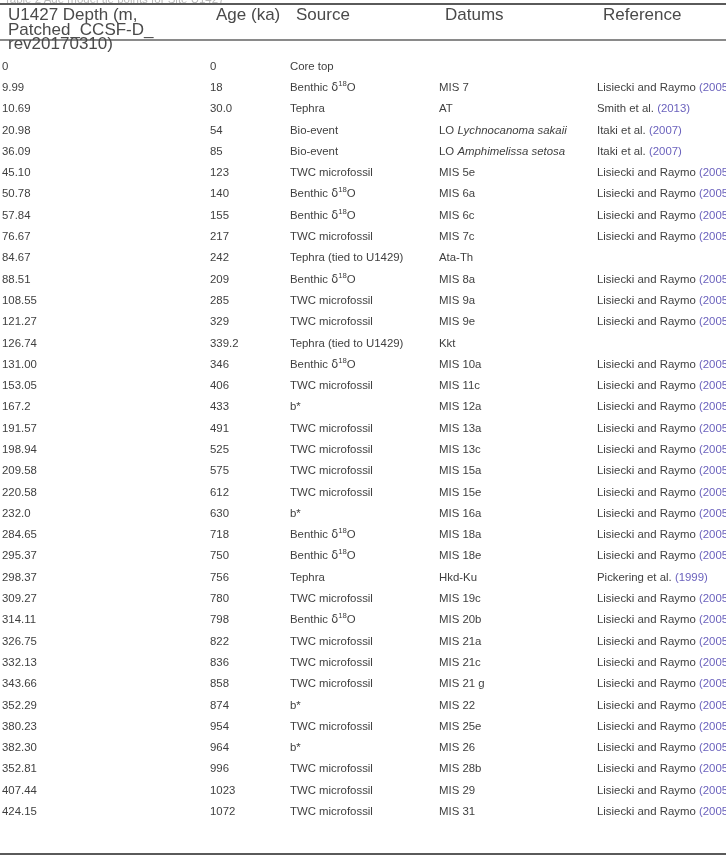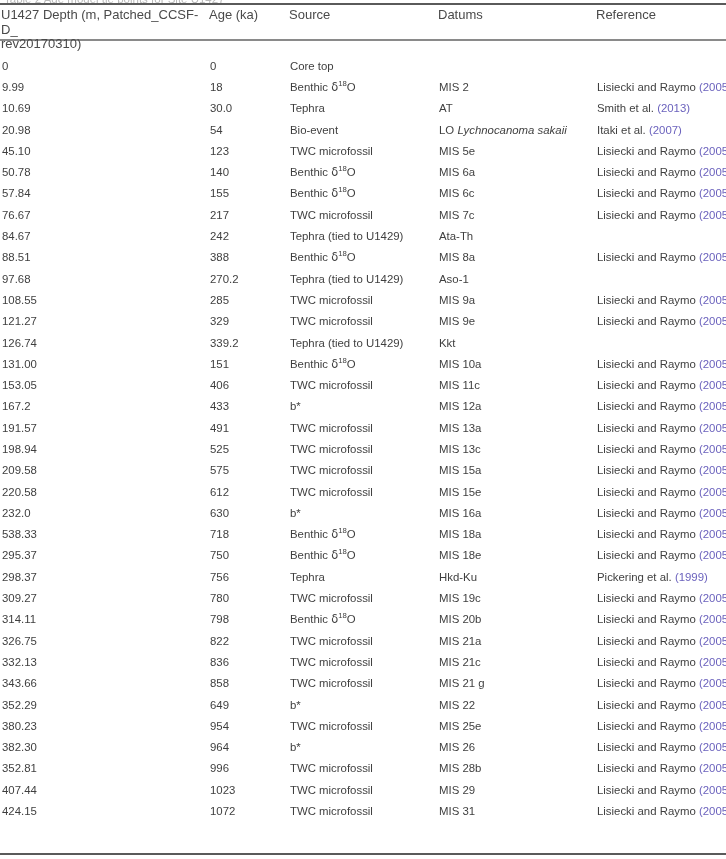--- a/index.html
+++ b/index.html
@@ -74,24 +74,24 @@
   table.data col.c-depth { width: 208px; }
   table.data col.c-age   { width: 80px; }
   table.data col.c-src   { width: 149px; }
   table.data col.c-dat   { width: 158px; }
   table.data col.c-ref   { width: 131px; }
 
   table.data thead th {
     text-align: left;
     vertical-align: top;
     font-weight: normal;
-    font-size: 13px;
+    font-size: 17px;
     line-height: 14.5px;
     color: #4a4a4a;
-    padding: 3px 6px 4px 1px;
+    padding: 3px 6px 4px 8px;
     height: 32px;
     box-sizing: border-box;
   }
 
   table.data tbody td {
     text-align: left;
     vertical-align: middle;
     font-size: 11.4px;
     line-height: 13px;
     color: #3f3f3f;
@@ -155,38 +155,45 @@
           <td>0</td>
           <td>0</td>
           <td>Core top</td>
           <td></td>
           <td></td>
         </tr>
         <tr>
           <td>9.99</td>
           <td>18</td>
           <td><span>Benthic </span><span class="delta">δ</span><sup>18</sup><span>O</span></td>
-          <td>MIS 2</td>
+          <td>MIS 7</td>
           <td><span>Lisiecki and Raymo </span><a class="cite-year" style="text-decoration: none;">(2005)</a></td>
         </tr>
         <tr>
           <td>10.69</td>
           <td>30.0</td>
           <td>Tephra</td>
           <td>AT</td>
           <td><span>Smith et al. </span><a class="cite-year" style="text-decoration: none;">(2013)</a></td>
         </tr>
         <tr>
           <td>20.98</td>
           <td>54</td>
           <td>Bio-event</td>
           <td><span>LO </span><span class="sp-italic">Lychnocanoma sakaii</span></td>
           <td><span>Itaki et al. </span><a class="cite-year" style="text-decoration: none;">(2007)</a></td>
         </tr>
         <tr>
+          <td>36.09</td>
+          <td>85</td>
+          <td>Bio-event</td>
+          <td><span>LO </span><span class="sp-italic">Amphimelissa setosa</span></td>
+          <td><span>Itaki et al. </span><a class="cite-year" style="text-decoration: none;">(2007)</a></td>
+        </tr>
+        <tr>
           <td>45.10</td>
           <td>123</td>
           <td>TWC microfossil</td>
           <td>MIS 5e</td>
           <td><span>Lisiecki and Raymo </span><a class="cite-year" style="text-decoration: none;">(2005)</a></td>
         </tr>
         <tr>
           <td>50.78</td>
           <td>140</td>
           <td><span>Benthic </span><span class="delta">δ</span><sup>18</sup><span>O</span></td>
@@ -209,31 +216,24 @@
         </tr>
         <tr>
           <td>84.67</td>
           <td>242</td>
           <td>Tephra (tied to U1429)</td>
           <td>Ata-Th</td>
           <td></td>
         </tr>
         <tr>
           <td>88.51</td>
-          <td>388</td>
+          <td>209</td>
           <td><span>Benthic </span><span class="delta">δ</span><sup>18</sup><span>O</span></td>
           <td>MIS 8a</td>
           <td><span>Lisiecki and Raymo </span><a class="cite-year" style="text-decoration: none;">(2005)</a></td>
-        </tr>
-        <tr>
-          <td>97.68</td>
-          <td>270.2</td>
-          <td>Tephra (tied to U1429)</td>
-          <td>Aso-1</td>
-          <td></td>
         </tr>
         <tr>
           <td>108.55</td>
           <td>285</td>
           <td>TWC microfossil</td>
           <td>MIS 9a</td>
           <td><span>Lisiecki and Raymo </span><a class="cite-year" style="text-decoration: none;">(2005)</a></td>
         </tr>
         <tr>
           <td>121.27</td>
@@ -244,21 +244,21 @@
         </tr>
         <tr>
           <td>126.74</td>
           <td>339.2</td>
           <td>Tephra (tied to U1429)</td>
           <td>Kkt</td>
           <td></td>
         </tr>
         <tr>
           <td>131.00</td>
-          <td>151</td>
+          <td>346</td>
           <td><span>Benthic </span><span class="delta">δ</span><sup>18</sup><span>O</span></td>
           <td>MIS 10a</td>
           <td><span>Lisiecki and Raymo </span><a class="cite-year" style="text-decoration: none;">(2005)</a></td>
         </tr>
         <tr>
           <td>153.05</td>
           <td>406</td>
           <td>TWC microfossil</td>
           <td>MIS 11c</td>
           <td><span>Lisiecki and Raymo </span><a class="cite-year" style="text-decoration: none;">(2005)</a></td>
@@ -299,21 +299,21 @@
           <td><span>Lisiecki and Raymo </span><a class="cite-year" style="text-decoration: none;">(2005)</a></td>
         </tr>
         <tr>
           <td>232.0</td>
           <td>630</td>
           <td>b*</td>
           <td>MIS 16a</td>
           <td><span>Lisiecki and Raymo </span><a class="cite-year" style="text-decoration: none;">(2005)</a></td>
         </tr>
         <tr>
-          <td>538.33</td>
+          <td>284.65</td>
           <td>718</td>
           <td><span>Benthic </span><span class="delta">δ</span><sup>18</sup><span>O</span></td>
           <td>MIS 18a</td>
           <td><span>Lisiecki and Raymo </span><a class="cite-year" style="text-decoration: none;">(2005)</a></td>
         </tr>
         <tr>
           <td>295.37</td>
           <td>750</td>
           <td><span>Benthic </span><span class="delta">δ</span><sup>18</sup><span>O</span></td>
           <td>MIS 18e</td>
@@ -356,21 +356,21 @@
         </tr>
         <tr>
           <td>343.66</td>
           <td>858</td>
           <td>TWC microfossil</td>
           <td>MIS 21 g</td>
           <td><span>Lisiecki and Raymo </span><a class="cite-year" style="text-decoration: none;">(2005)</a></td>
         </tr>
         <tr>
           <td>352.29</td>
-          <td>649</td>
+          <td>874</td>
           <td>b*</td>
           <td>MIS 22</td>
           <td><span>Lisiecki and Raymo </span><a class="cite-year" style="text-decoration: none;">(2005)</a></td>
         </tr>
         <tr>
           <td>380.23</td>
           <td>954</td>
           <td>TWC microfossil</td>
           <td>MIS 25e</td>
           <td><span>Lisiecki and Raymo </span><a class="cite-year" style="text-decoration: none;">(2005)</a></td>

